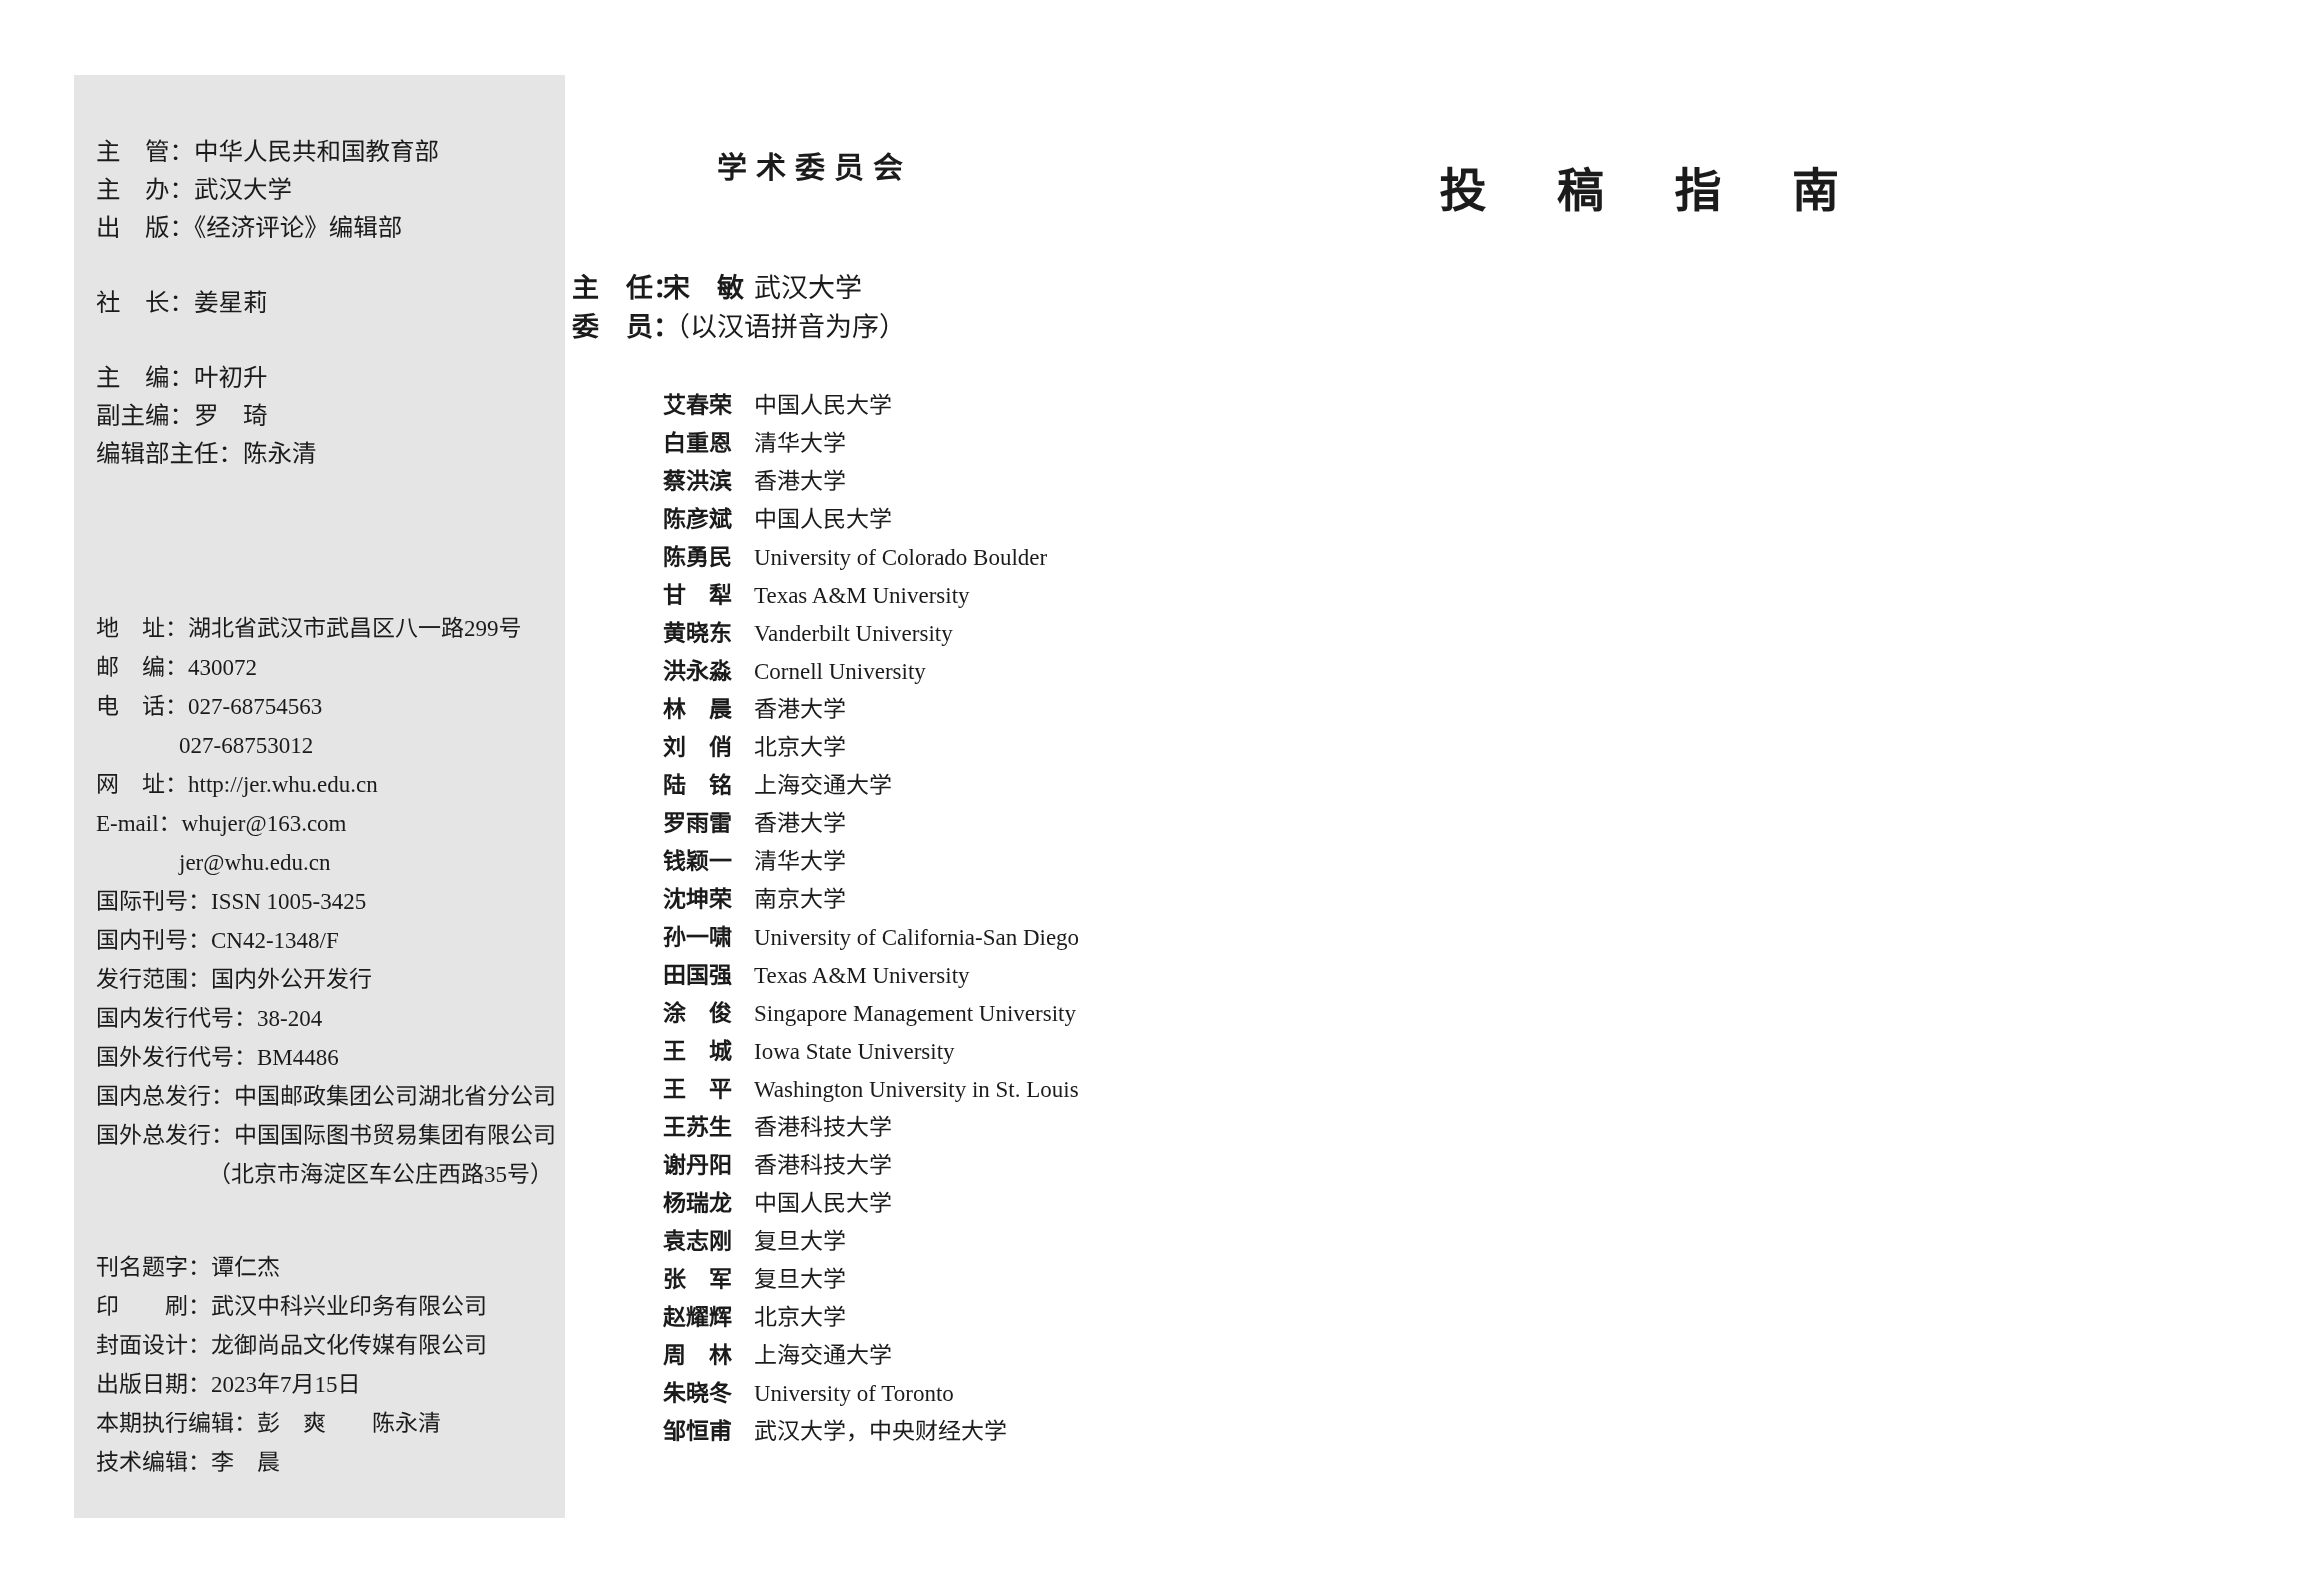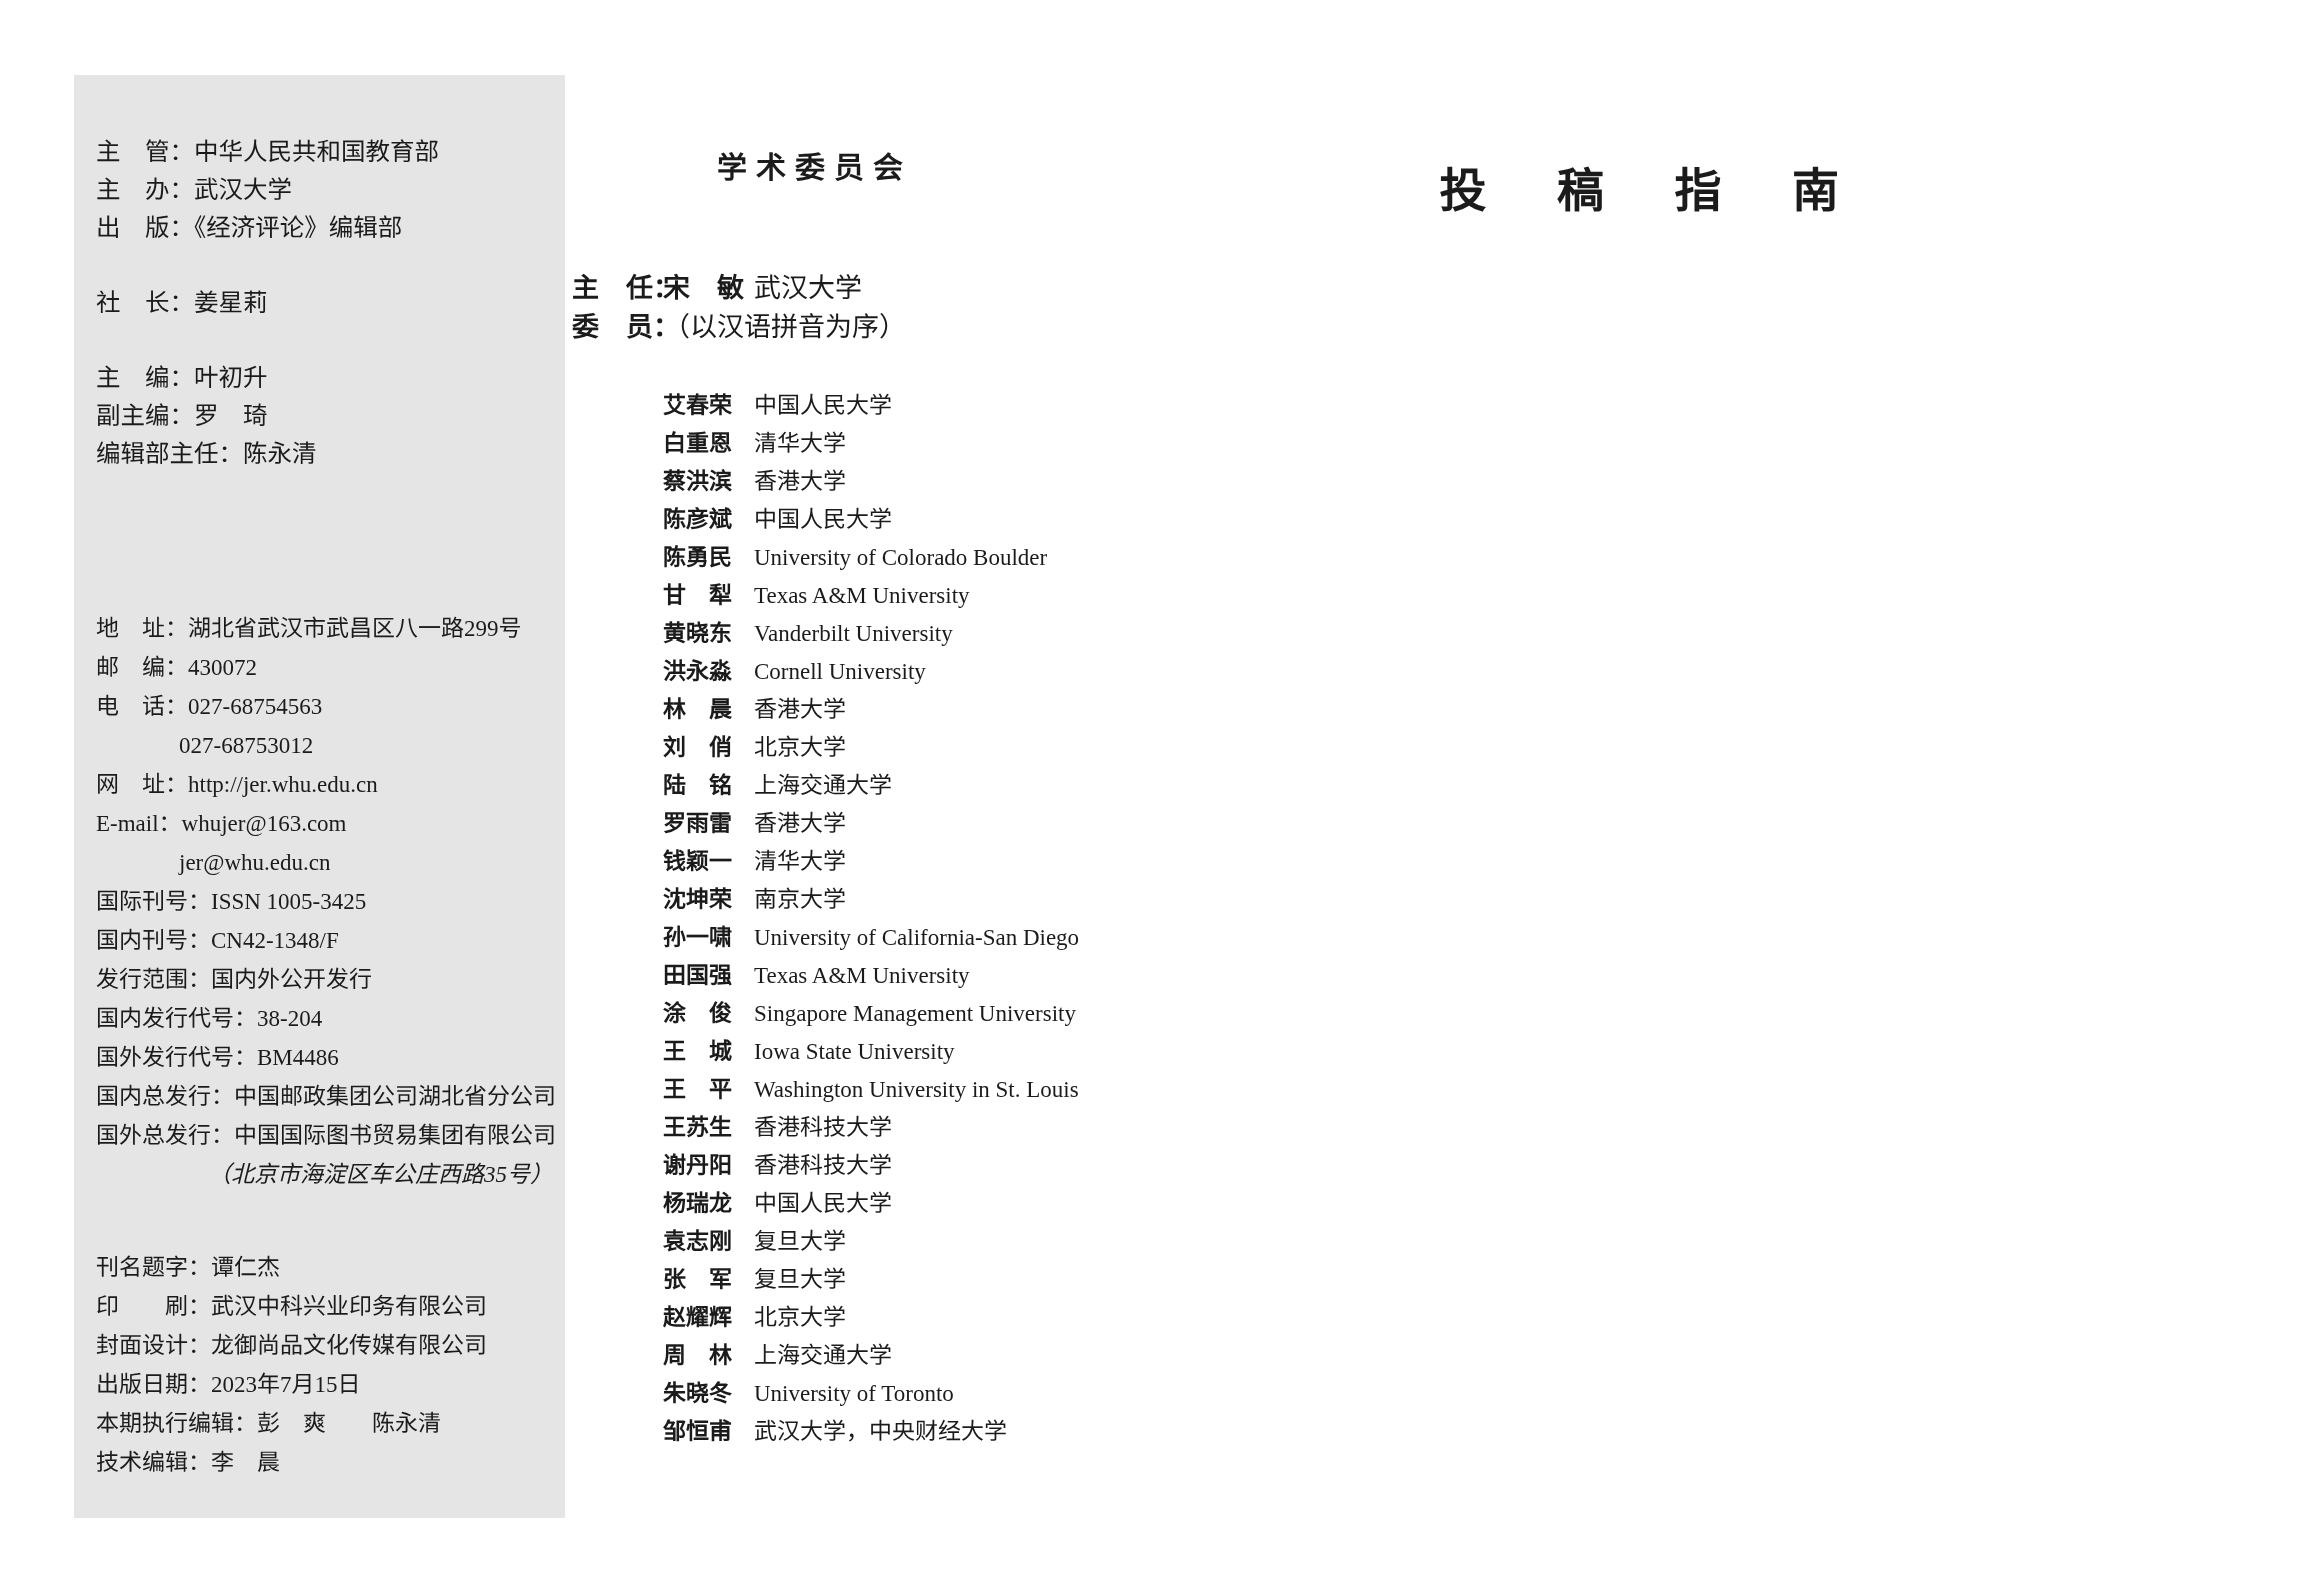--- a/index.html
+++ b/index.html
@@ -9,21 +9,21 @@
   
   .panel{position:absolute;left:74px;top:75px;width:491px;height:1443px;
          background:#e5e5e5;box-sizing:border-box;padding:58px 14.7px 0 22px;}
   .p-row{font-size:23px;line-height:39px;white-space:nowrap;}
   .top-rows .p-row{font-size:24.5px;line-height:38px;font-weight:normal;}
   .p-row.gap-before{margin-top:37px;}
   .info-rows{margin-top:136px;}
   .bottom-rows{margin-top:54px;}
   .bottom-rows .p-row{line-height:39px;}
   .p-row.cont-a{padding-left:83px;}
-  .p-row.cont-b{padding-left:112px;font-style:italic;}
+  .p-row.cont-b{padding-left:112px;}
 
   
   .committee{position:absolute;left:572px;top:128px;width:766px;}
   .c-title{font-size:30px;font-weight:bold;letter-spacing:0.30em;line-height:39px;margin-left:145px;}
   .c-head{margin-top:82px;}
   .c-row{font-size:27px;line-height:39px;white-space:nowrap;}
   .c-label{display:inline-block;width:91px;font-weight:bold;}
   .c-name{display:inline-block;width:91px;font-weight:bold;}
   .member-list{margin-top:40px;}
   .member-row{font-size:23px;line-height:38px;white-space:nowrap;padding-left:91px;}

